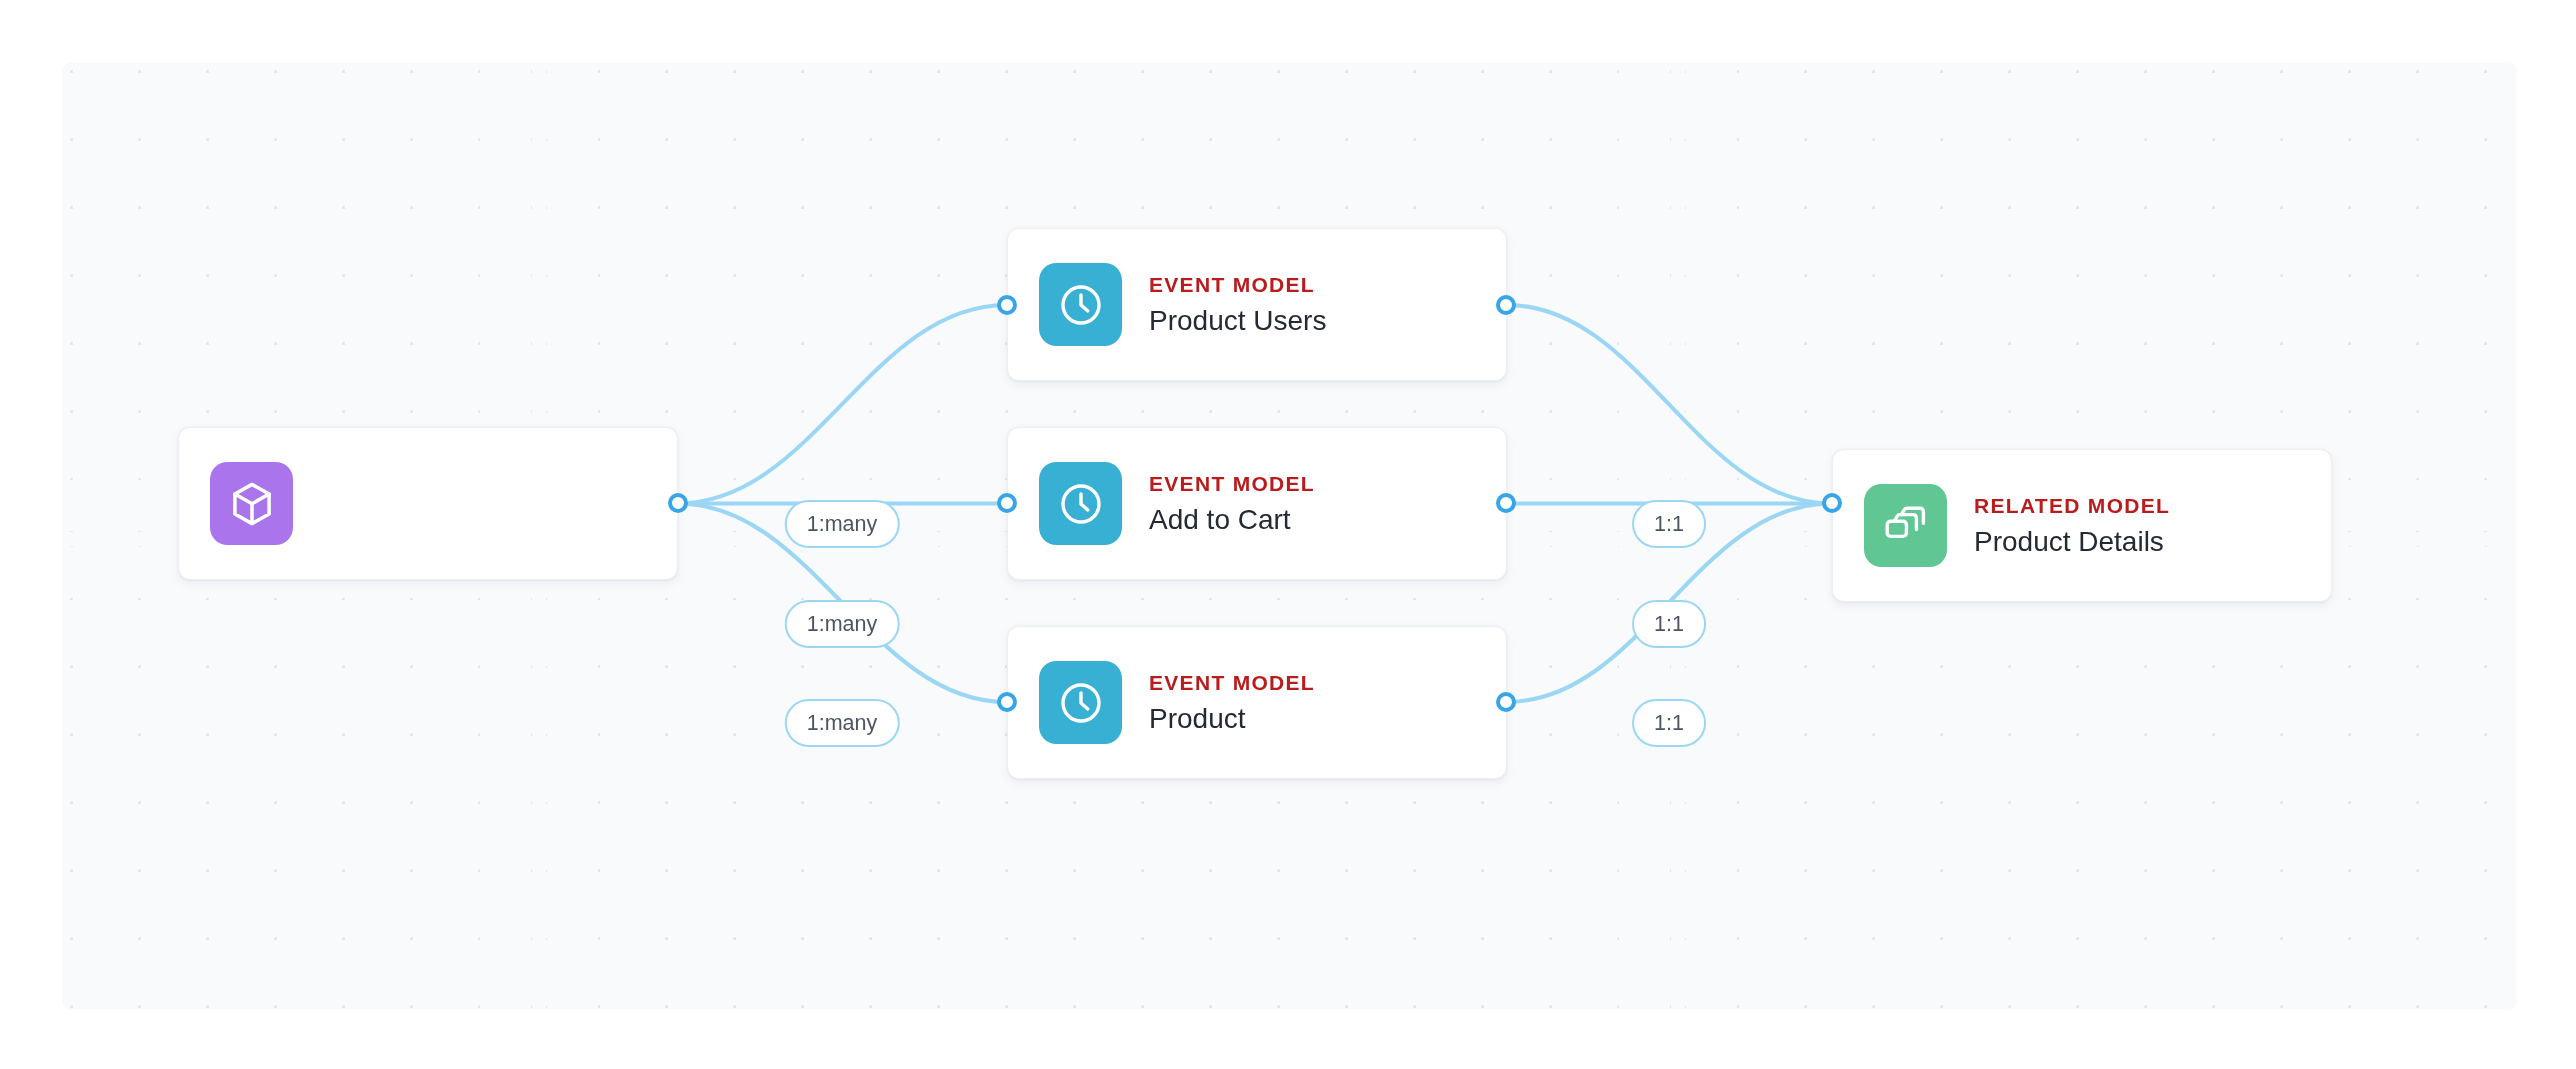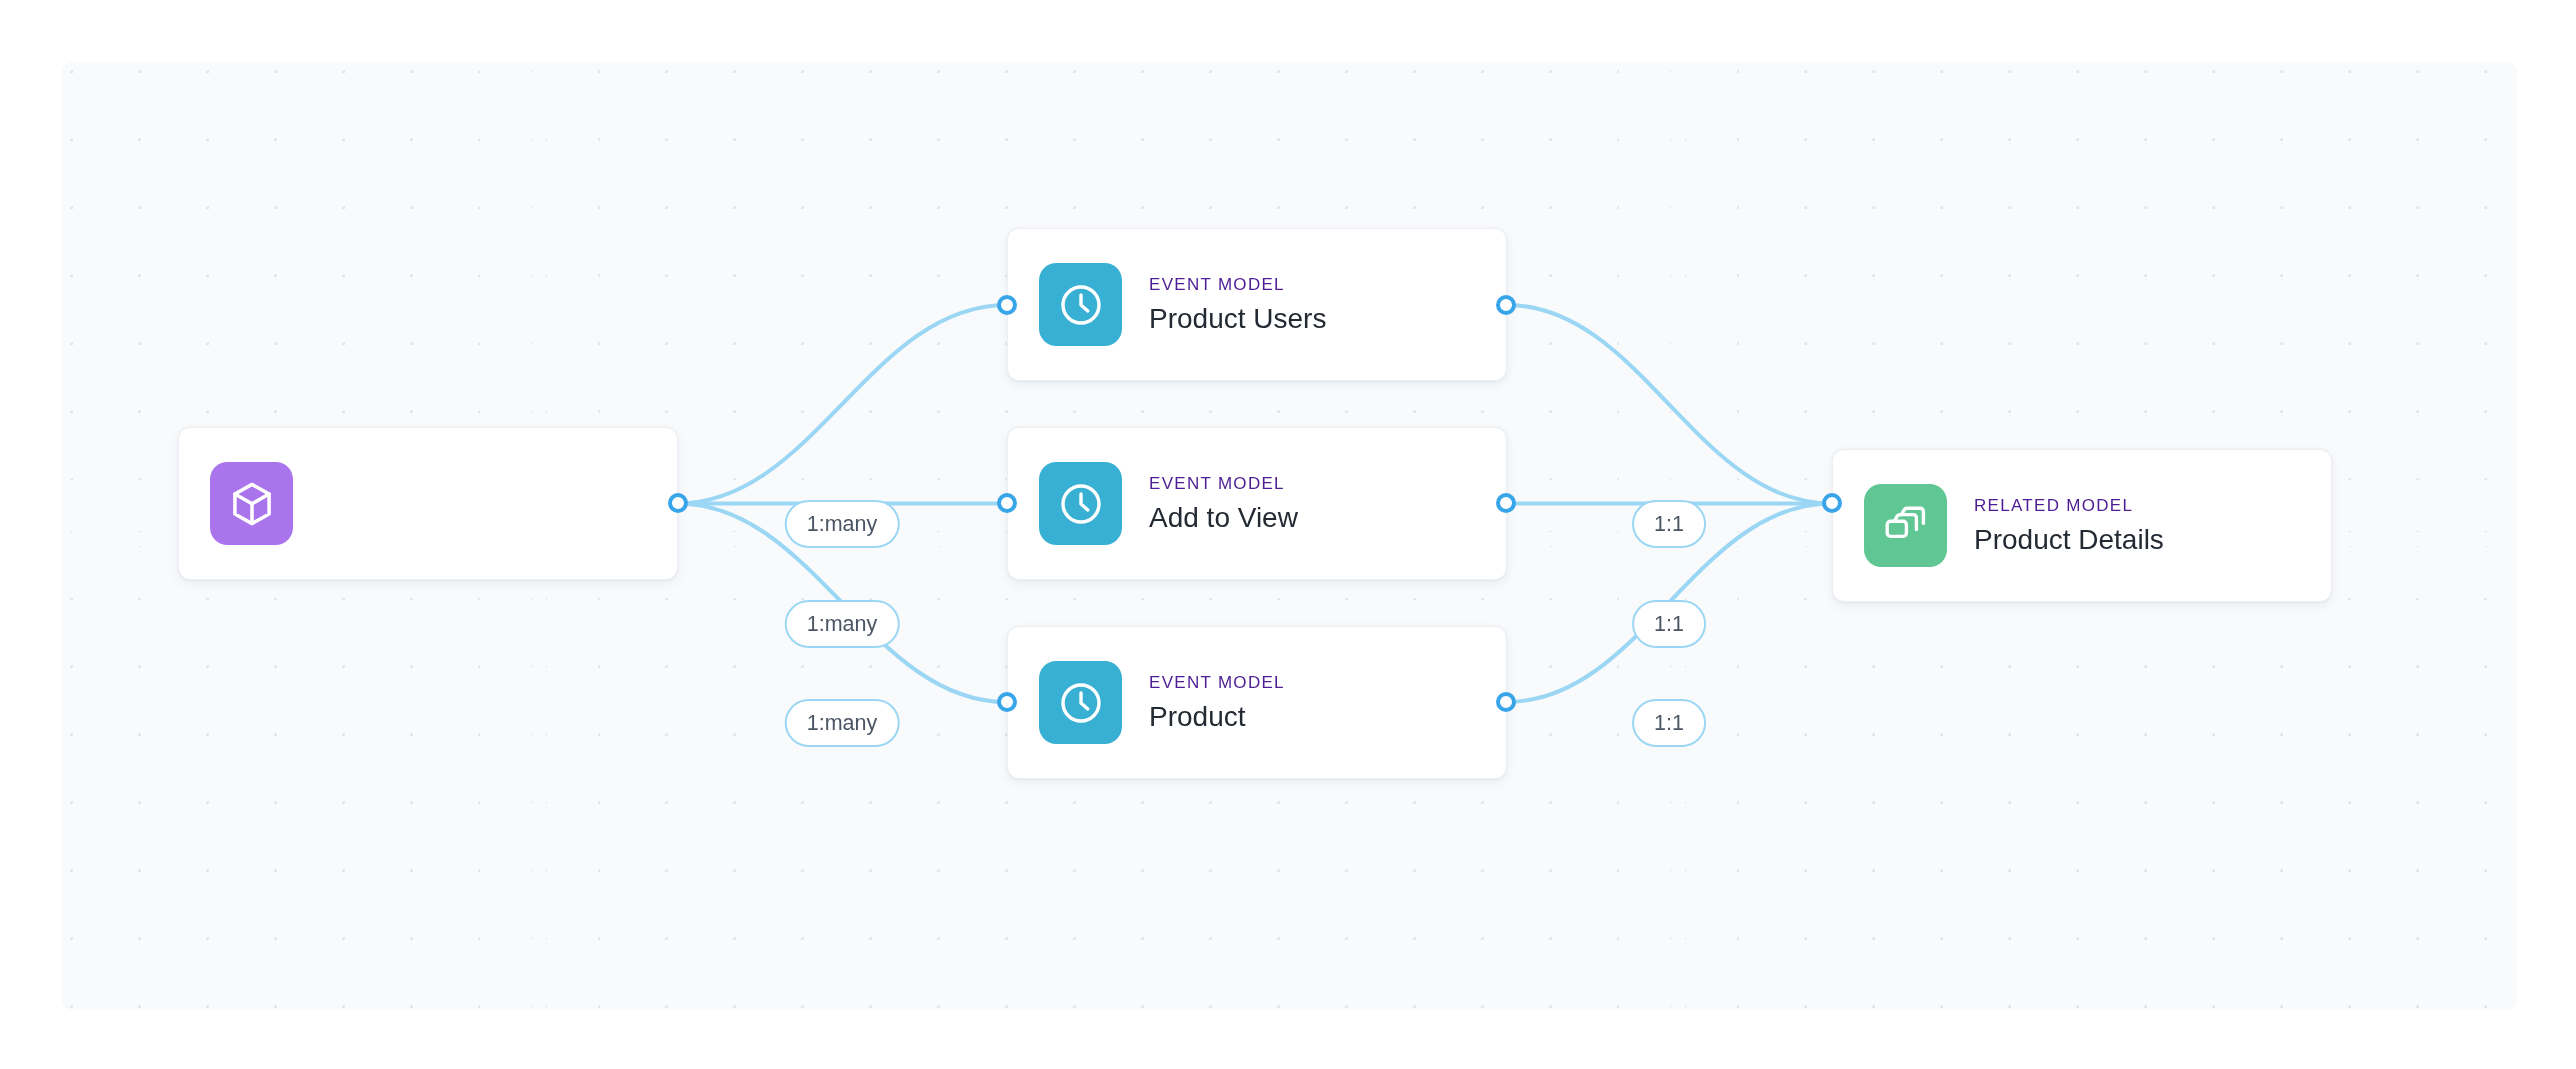--- a/index.html
+++ b/index.html
@@ -82,24 +82,24 @@
     justify-content: center;
   }
   .node-icon svg { display:block; }
   .node-text {
     margin-left: 27px;
     display: flex;
     flex-direction: column;
     justify-content: center;
   }
   .node-kind {
-    font-size: 17px;
-    font-weight: normal;
+    font-size: 21px;
+    font-weight: bold;
     letter-spacing: 1.3px;
-    color: #4c1d95;
+    color: #b91c1c;
     line-height: 1;
     margin-bottom: 12px;
     white-space: nowrap;
   }
   .node-title {
     font-size: 28px;
     color: #232a33;
     line-height: 1;
     white-space: nowrap;
   }
@@ -180,21 +180,21 @@
 
   <div class="node" style="left:945px; top:365px; width:500px; height:153px;">
     <div class="node-icon" style="background:#38b0d3;">
       <svg width="48" height="48" viewBox="0 0 24 24" fill="none" stroke="#ffffff" stroke-width="1.7" stroke-linecap="round" stroke-linejoin="round">
         <circle cx="12" cy="12" r="9"></circle>
         <path d="M12 7 L12 12 L15.4 15"></path>
       </svg>
     </div>
     <div class="node-text">
       <div class="node-kind">EVENT MODEL</div>
-      <div class="node-title">Add to View</div>
+      <div class="node-title">Add to Cart</div>
     </div>
   </div>
   <div class="port" style="left:945px; top:441px;"></div>
   <div class="port" style="left:1444px; top:441px;"></div>
 
   <div class="node" style="left:945px; top:564px; width:500px; height:153px;">
     <div class="node-icon" style="background:#38b0d3;">
       <svg width="48" height="48" viewBox="0 0 24 24" fill="none" stroke="#ffffff" stroke-width="1.7" stroke-linecap="round" stroke-linejoin="round">
         <circle cx="12" cy="12" r="9"></circle>
         <path d="M12 7 L12 12 L15.4 15"></path>

